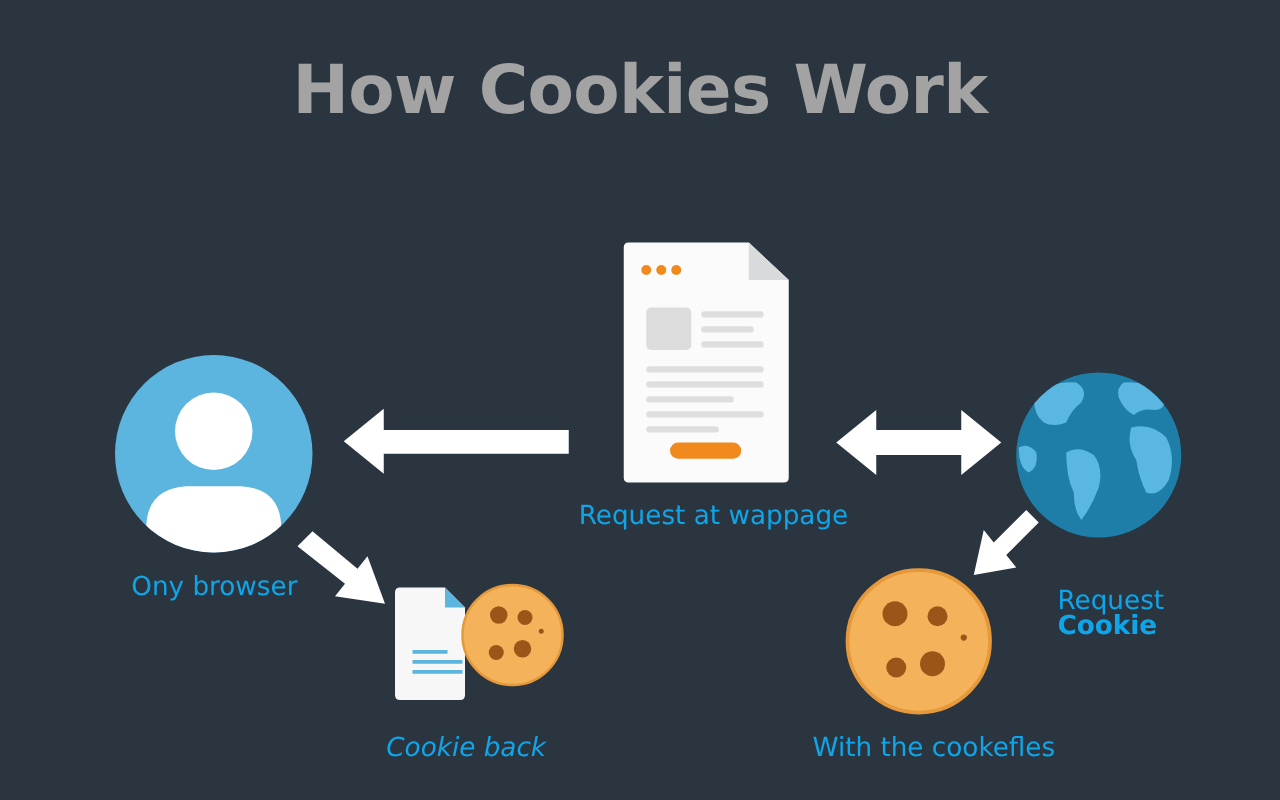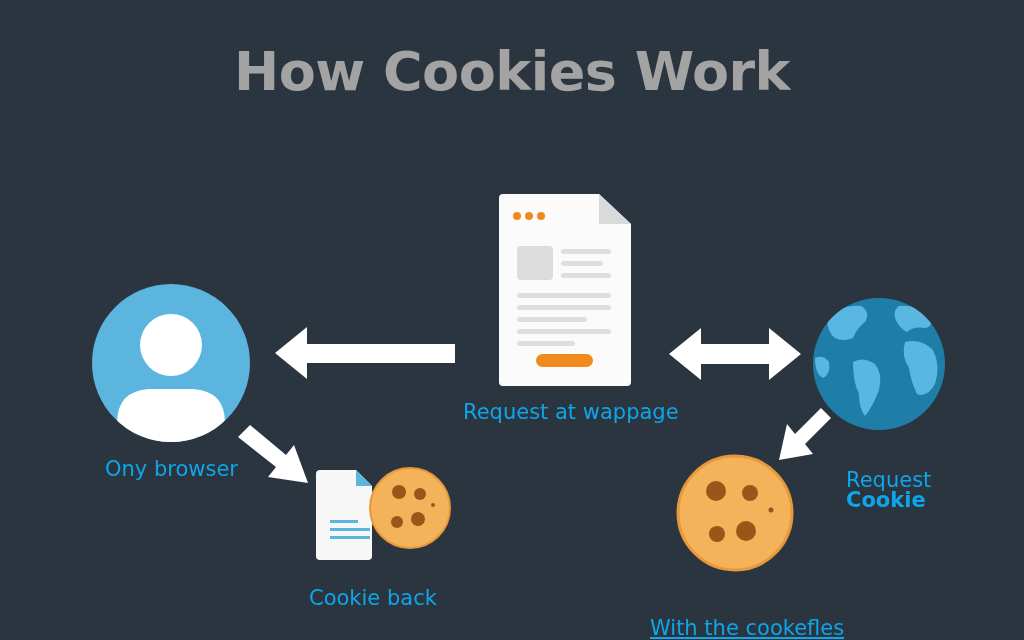--- a/index.html
+++ b/index.html
@@ -97,23 +97,23 @@
   <rect x="14" y="50" width="28" height="3" fill="#5bb5de"></rect>
   <rect x="14" y="58" width="40" height="3" fill="#5bb5de"></rect>
   <rect x="14" y="66" width="40" height="3" fill="#5bb5de"></rect>
   <circle cx="94" cy="38" r="40" fill="#f4b25a" stroke="#e5993a" stroke-width="2"></circle>
   <circle cx="83" cy="22" r="7" fill="#9c5518"></circle>
   <circle cx="104" cy="24" r="6" fill="#9c5518"></circle>
   <circle cx="81" cy="52" r="6" fill="#9c5518"></circle>
   <circle cx="102" cy="49" r="7" fill="#9c5518"></circle>
   <circle cx="117" cy="35" r="2" fill="#9c5518"></circle>
 </svg>
-<div class="abs label" style="left:309px;top:586px;">Cookie back</div>
+<div class="abs label" style="left:309px;top:586px;font-style:italic;">Cookie back</div>
 
 <svg style="left:676px;top:454px;" width="118" height="118" viewBox="0 0 118 118">
   <circle cx="59" cy="59" r="57" fill="#f4b25a" stroke="#e5993a" stroke-width="3"></circle>
   <circle cx="40" cy="37" r="10" fill="#9c5518"></circle>
   <circle cx="74" cy="39" r="8" fill="#9c5518"></circle>
   <circle cx="41" cy="80" r="8" fill="#9c5518"></circle>
   <circle cx="70" cy="77" r="10" fill="#9c5518"></circle>
   <circle cx="95" cy="56" r="2.5" fill="#9c5518"></circle>
 </svg>
-<div class="abs label" style="left:650px;top:616px;text-decoration:underline;">With the cookefles</div>
+<div class="abs label" style="left:650px;top:586px;">With the cookefles</div>
 
 </body></html>

